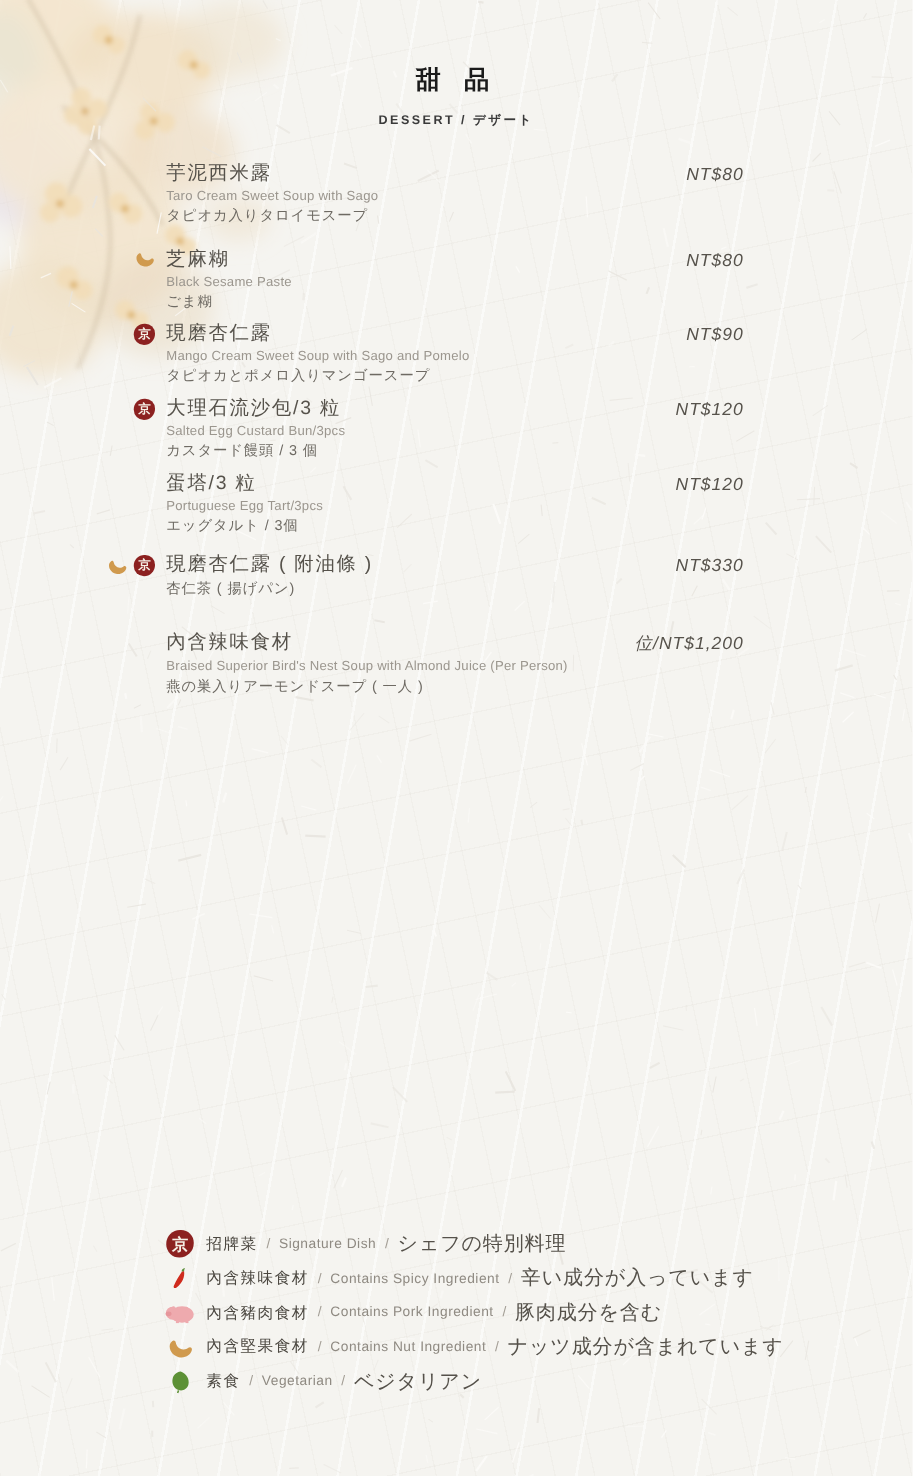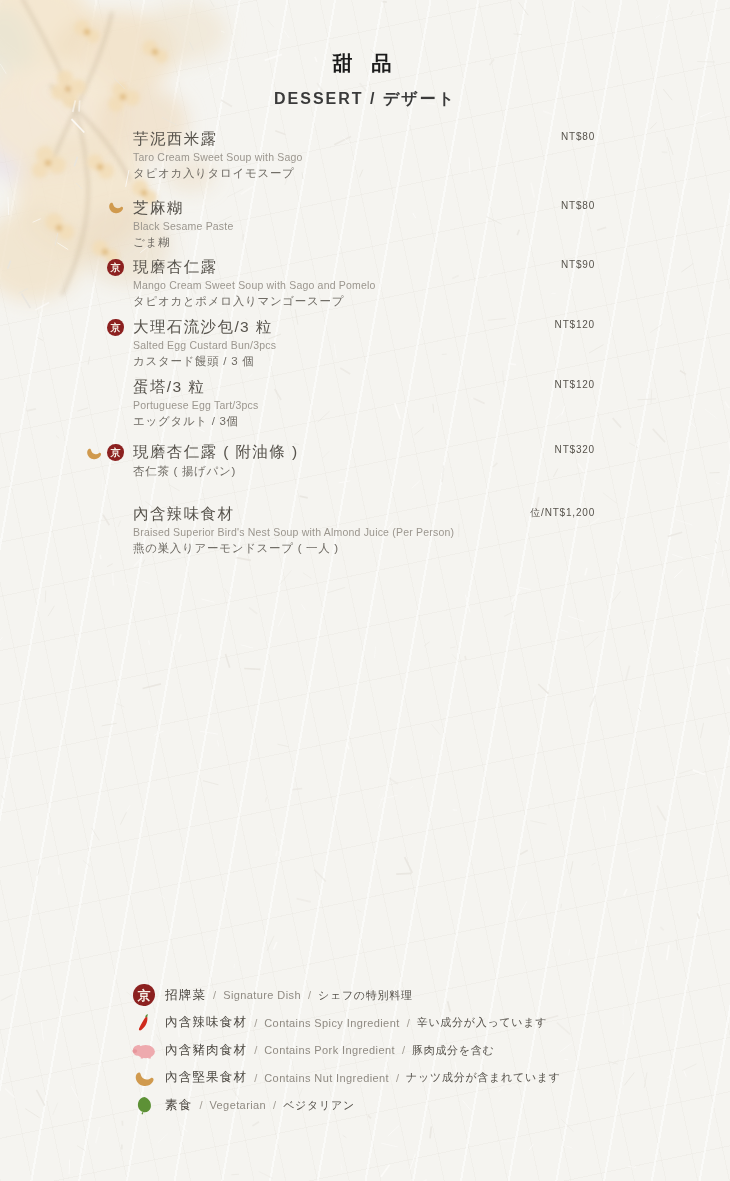--- a/index.html
+++ b/index.html
@@ -18,30 +18,30 @@
   #fibers{left:0;top:0;}
   #flowers{left:-10px;top:-10px;}
 
   
   .header{position:absolute;top:50px;left:0;right:0;text-align:center;}
   .page-title{
     font-family:"DejaVu Serif","Liberation Serif",serif;
     font-weight:bold;font-size:20px;letter-spacing:6px;color:#1b1b1b;
   }
   .page-subtitle{
-    margin-top:12px;font-size:16px;font-weight:bold;
+    margin-top:12px;font-size:10px;font-weight:bold;
     letter-spacing:2px;color:#3a3a3a;
   }
 
   
   .menu{position:absolute;left:133px;top:130px;width:462px;}
   .item{position:absolute;left:0;right:0;}
   .item .row{display:flex;justify-content:space-between;align-items:flex-start;gap:48px;}
   .item-name{font-size:15.5px;color:#56524b;letter-spacing:1.4px;line-height:1.15;}
-  .item-price{font-size:10px;color:#56524b;letter-spacing:.8px;white-space:nowrap;padding-top:1px;}
+  .item-price{font-size:14px;color:#56524b;letter-spacing:.8px;white-space:nowrap;padding-top:1px;font-style:italic;}
   .item-en{font-size:10.5px;color:#9b968e;letter-spacing:.2px;margin-top:3px;line-height:1.2;}
   .item-jp{font-size:11.5px;color:#6e6a63;letter-spacing:.7px;margin-top:3px;line-height:1.25;}
   .icons{position:absolute;right:calc(100% + 9px);top:1px;display:flex;gap:5px;align-items:center;}
 
   
   .seal{
     width:17px;height:17px;background:#8c2120;border-radius:50% 46% 52% 48%;
     display:inline-flex;align-items:center;justify-content:center;flex:none;
   }
   .seal-char{color:#f5efe6;font-size:10px;line-height:1;font-weight:bold;letter-spacing:0;}
@@ -49,21 +49,21 @@
 
   
   .legend{position:absolute;left:131px;top:984px;}
   .legend-row{display:flex;align-items:center;height:22px;margin-bottom:5.5px;}
   .legend-icon{width:26px;display:flex;justify-content:center;align-items:center;margin-right:8px;flex:none;}
   .legend .seal{width:22px;height:22px;}
   .legend .seal-char{font-size:13px;}
   .lg-zh{font-size:12.5px;color:#4b4740;letter-spacing:1.2px;white-space:nowrap;font-family:Liberation Serif, serif;}
   .lg-sep{color:#a29d94;margin:0 7px;font-size:11px;}
   .lg-en{font-size:11px;color:#8f8a82;letter-spacing:.4px;white-space:nowrap;}
-  .lg-jp{font-size:11px;color:#55514a;letter-spacing:.7px;white-space:nowrap;}
+  .lg-jp{font-size:16px;color:#55514a;letter-spacing:.7px;white-space:nowrap;}
 </style>
 </head>
 <body>
 
 <div class="page">
 
   <svg id="flowers" class="decor" width="280" height="330" viewBox="0 0 280 330">
     <defs>
       <filter id="b6" x="-60%" y="-60%" width="220%" height="220%">
           <feGaussianBlur stdDeviation="9"></feGaussianBlur>
@@ -528,21 +528,21 @@
           <svg width="16" height="14" viewBox="0 0 16 14">
               <path d="M1.3 5.2 C.6 8.6 3 12.2 6.8 13 C10.8 13.9 14.3 11.6 15 8.6 C15.3 7.2 14 6.3 12.8 7.2 C11.9 7.9 10.8 8.3 9.6 8.2 C7.3 8 5.4 6.3 5 4 C4.8 2.7 3.6 2.3 2.7 3.1 C2 3.7 1.5 4.4 1.3 5.2 Z" fill="#d09a4e"></path>
             </svg>
         </span>
         <span class="seal">
             <span class="seal-char">京</span>
           </span>
       </div>
       <div class="row">
         <div class="item-name">現磨杏仁露 ( 附油條 )</div>
-        <div class="item-price">NT$320</div>
+        <div class="item-price">NT$330</div>
       </div>
       <div class="item-jp">杏仁茶 ( 揚げパン)</div>
     </div>
 
     <div class="item" style="top:375px">
       <div class="row">
         <div class="item-name">內含辣味食材</div>
         <div class="item-price">位/NT$1,200</div>
       </div>
       <div class="item-en">Braised Superior Bird's Nest Soup with Almond Juice (Per Person)</div>

